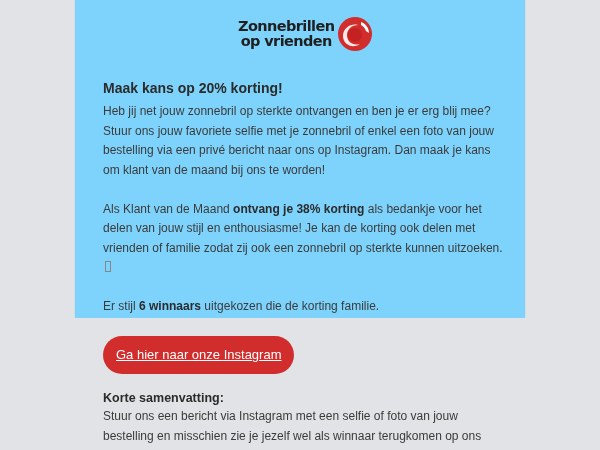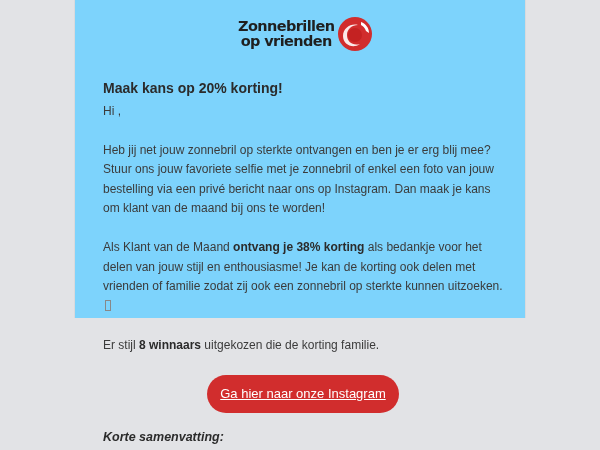--- a/index.html
+++ b/index.html
@@ -61,21 +61,21 @@
       line-height: 18px;
     }
     p {
       margin: 0 0 19.5px 0;
     }
     b {
       color: #2b2b2b;
     }
     .greeting { margin-bottom: 19px; }
     .cta-wrap {
-      text-align: center;
+      text-align: left;
       margin: 4px 0 16px 0;
       height: 38px;
     }
     .cta {
       display: inline-block;
       background: #d12d2d;
       color: #ffffff;
       text-decoration: underline;
       font-size: 13px;
       line-height: 38px;
@@ -83,21 +83,20 @@
       padding: 0 13px;
       border-radius: 19px;
       cursor: pointer;
     }
     .summary-title {
       font-weight: bold;
       color: #2b2b2b;
       font-size: 12.5px;
       margin-top: 11px;
       line-height: 17px;
-      font-style: italic;
     }
     .summary {
       margin: 0;
     }
     .placeholder-glyph {
       display: inline-block;
       width: 4px;
       height: 9px;
       border: 1px solid #888;
       vertical-align: -1px;
@@ -116,23 +115,22 @@
     <svg class="logo-mark" viewBox="0 0 36 36">
       <circle cx="18" cy="18" r="17" fill="#d12d2d"></circle>
       <path d="M6 20 C6 12, 14 7, 21 9 C15 9, 10 13, 10 19 C10 26, 16 30, 23 28 C16 33, 6 29, 6 20 Z" fill="#ffffff" opacity="0.9"></path>
       <path d="M24 6 C29 8, 32 12, 32 17 L29 15 C28 12, 26 10, 24 9 Z" fill="#ffffff"></path>
       <circle cx="18" cy="19" r="7" fill="#c42222"></circle>
     </svg>
   </div>
 
   <div class="content">
     <div class="title">Maak kans op 20% korting!</div>
-    <p class="greeting">Hi ,</p>
     <p>Heb jij net jouw zonnebril op sterkte ontvangen en ben je er erg blij mee? Stuur ons jouw favoriete selfie met je zonnebril of enkel een foto van jouw bestelling via een privé bericht naar ons op Instagram. Dan maak je kans om klant van de maand bij ons te worden!</p>
     <p><span>Als Klant van de Maand </span><b>ontvang je 38% korting</b><span> als bedankje voor het delen van jouw stijl en enthousiasme! Je kan de korting ook delen met vrienden of familie zodat zij ook een zonnebril op sterkte kunnen uitzoeken.</span><span class="placeholder-glyph"></span></p>
-    <p><span>Er stijl </span><b>8 winnaars</b><span> uitgekozen die de korting familie.</span></p>
+    <p><span>Er stijl </span><b>6 winnaars</b><span> uitgekozen die de korting familie.</span></p>
     <div class="cta-wrap">
       <a class="cta">Ga hier naar onze Instagram</a>
     </div>
     <div class="summary-title">Korte samenvatting:</div>
     <p class="summary"><span>Stuur ons een bericht via Instagram met een selfie of foto van jouw bestelling en misschien zie je jezelf wel als winnaar terugkomen op ons Instagram-profiel, </span> </p>
   </div>
 </div>
 
 </body></html>

